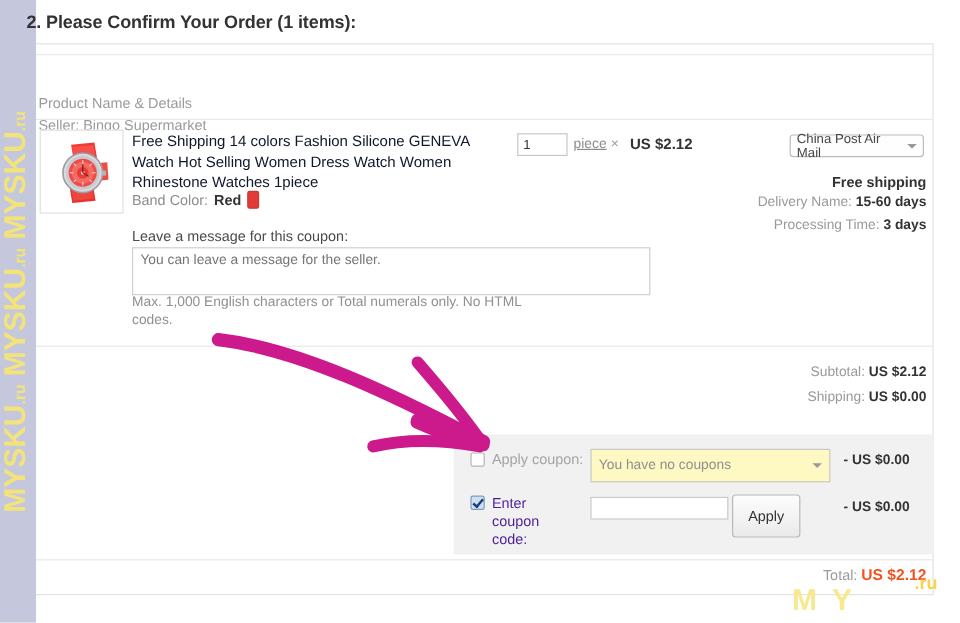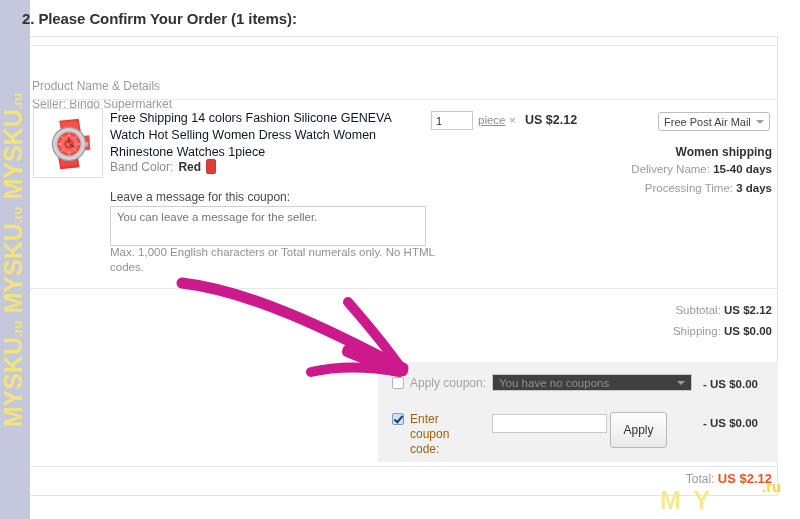--- a/index.html
+++ b/index.html
@@ -163,21 +163,21 @@
     position: absolute;
     left: 110px;
     top: 190px;
     font-size: 12px;
     color: #4a4a4a;
   }
   .msg-box {
     position: absolute;
     left: 110px;
     top: 206px;
-    width: 316px;
+    width: 432px;
     height: 40px;
     border: 1px solid #cfcfcf;
     box-sizing: border-box;
     background: #fff;
     font-family: "Liberation Sans", sans-serif;
     font-size: 11.5px;
     color: #9e9e9e;
     padding: 4px 6px;
     resize: none;
     outline: none;
@@ -346,30 +346,30 @@
     left: 3px; top: 0px;
     width: 3px; height: 7px;
     border: solid #1b3f72;
     border-width: 0 2px 2px 0;
     transform: rotate(40deg);
   }
 
   .cp-row-1 { left: 14px; top: 14px; }
   .cp-row-1 .cp-label { color: #a3a3a3; }
   .cp-row-2 { left: 14px; top: 50px; }
-  .cp-row-2 .cp-label { color: #a16207; width: 72px; line-height: 15px; }
+  .cp-row-2 .cp-label { color: #4c1d95; width: 72px; line-height: 15px; }
 
   .coupon-select {
     position: absolute;
     left: 114px;
     top: 12px;
     width: 200px;
-    height: 17px;
+    height: 28px;
     border: 1px solid #c9c9c9;
-    background: #404040;
+    background: #fef9c3;
     box-sizing: border-box;
     display: flex;
     align-items: center;
     justify-content: space-between;
     padding: 0 6px;
     font-size: 11.5px;
     color: #8f8f8f;
   }
   .coupon-input {
     position: absolute;
@@ -498,27 +498,27 @@
 <div class="msg-label">Leave a message for this coupon:</div>
 <textarea class="msg-box" placeholder="You can leave a message for the seller." style=""></textarea>
 <div class="msg-hint">Max. 1,000 English characters or Total numerals only. No HTML codes.</div>
 
 <input class="qty-input" value="1" style="">
 <span class="qty-unit">piece</span>
 <span class="times">×</span>
 <span class="unit-price">US $2.12</span>
 
 <div class="ship-select">
-  <span>Free Post Air Mail</span>
+  <span>China Post Air Mail</span>
   <span class="caret"></span>
 </div>
-<div class="free-ship">Women shipping</div>
+<div class="free-ship">Free shipping</div>
 <div class="deliv">
   <span>Delivery Name:</span>
-  <b>15-40 days</b>
+  <b>15-60 days</b>
 </div>
 <div class="proc">
   <span>Processing Time:</span>
   <b>3 days</b>
 </div>
 
 <div class="hr hr-3"></div>
 
 <div class="subtotal">
   <span>Subtotal:</span>

